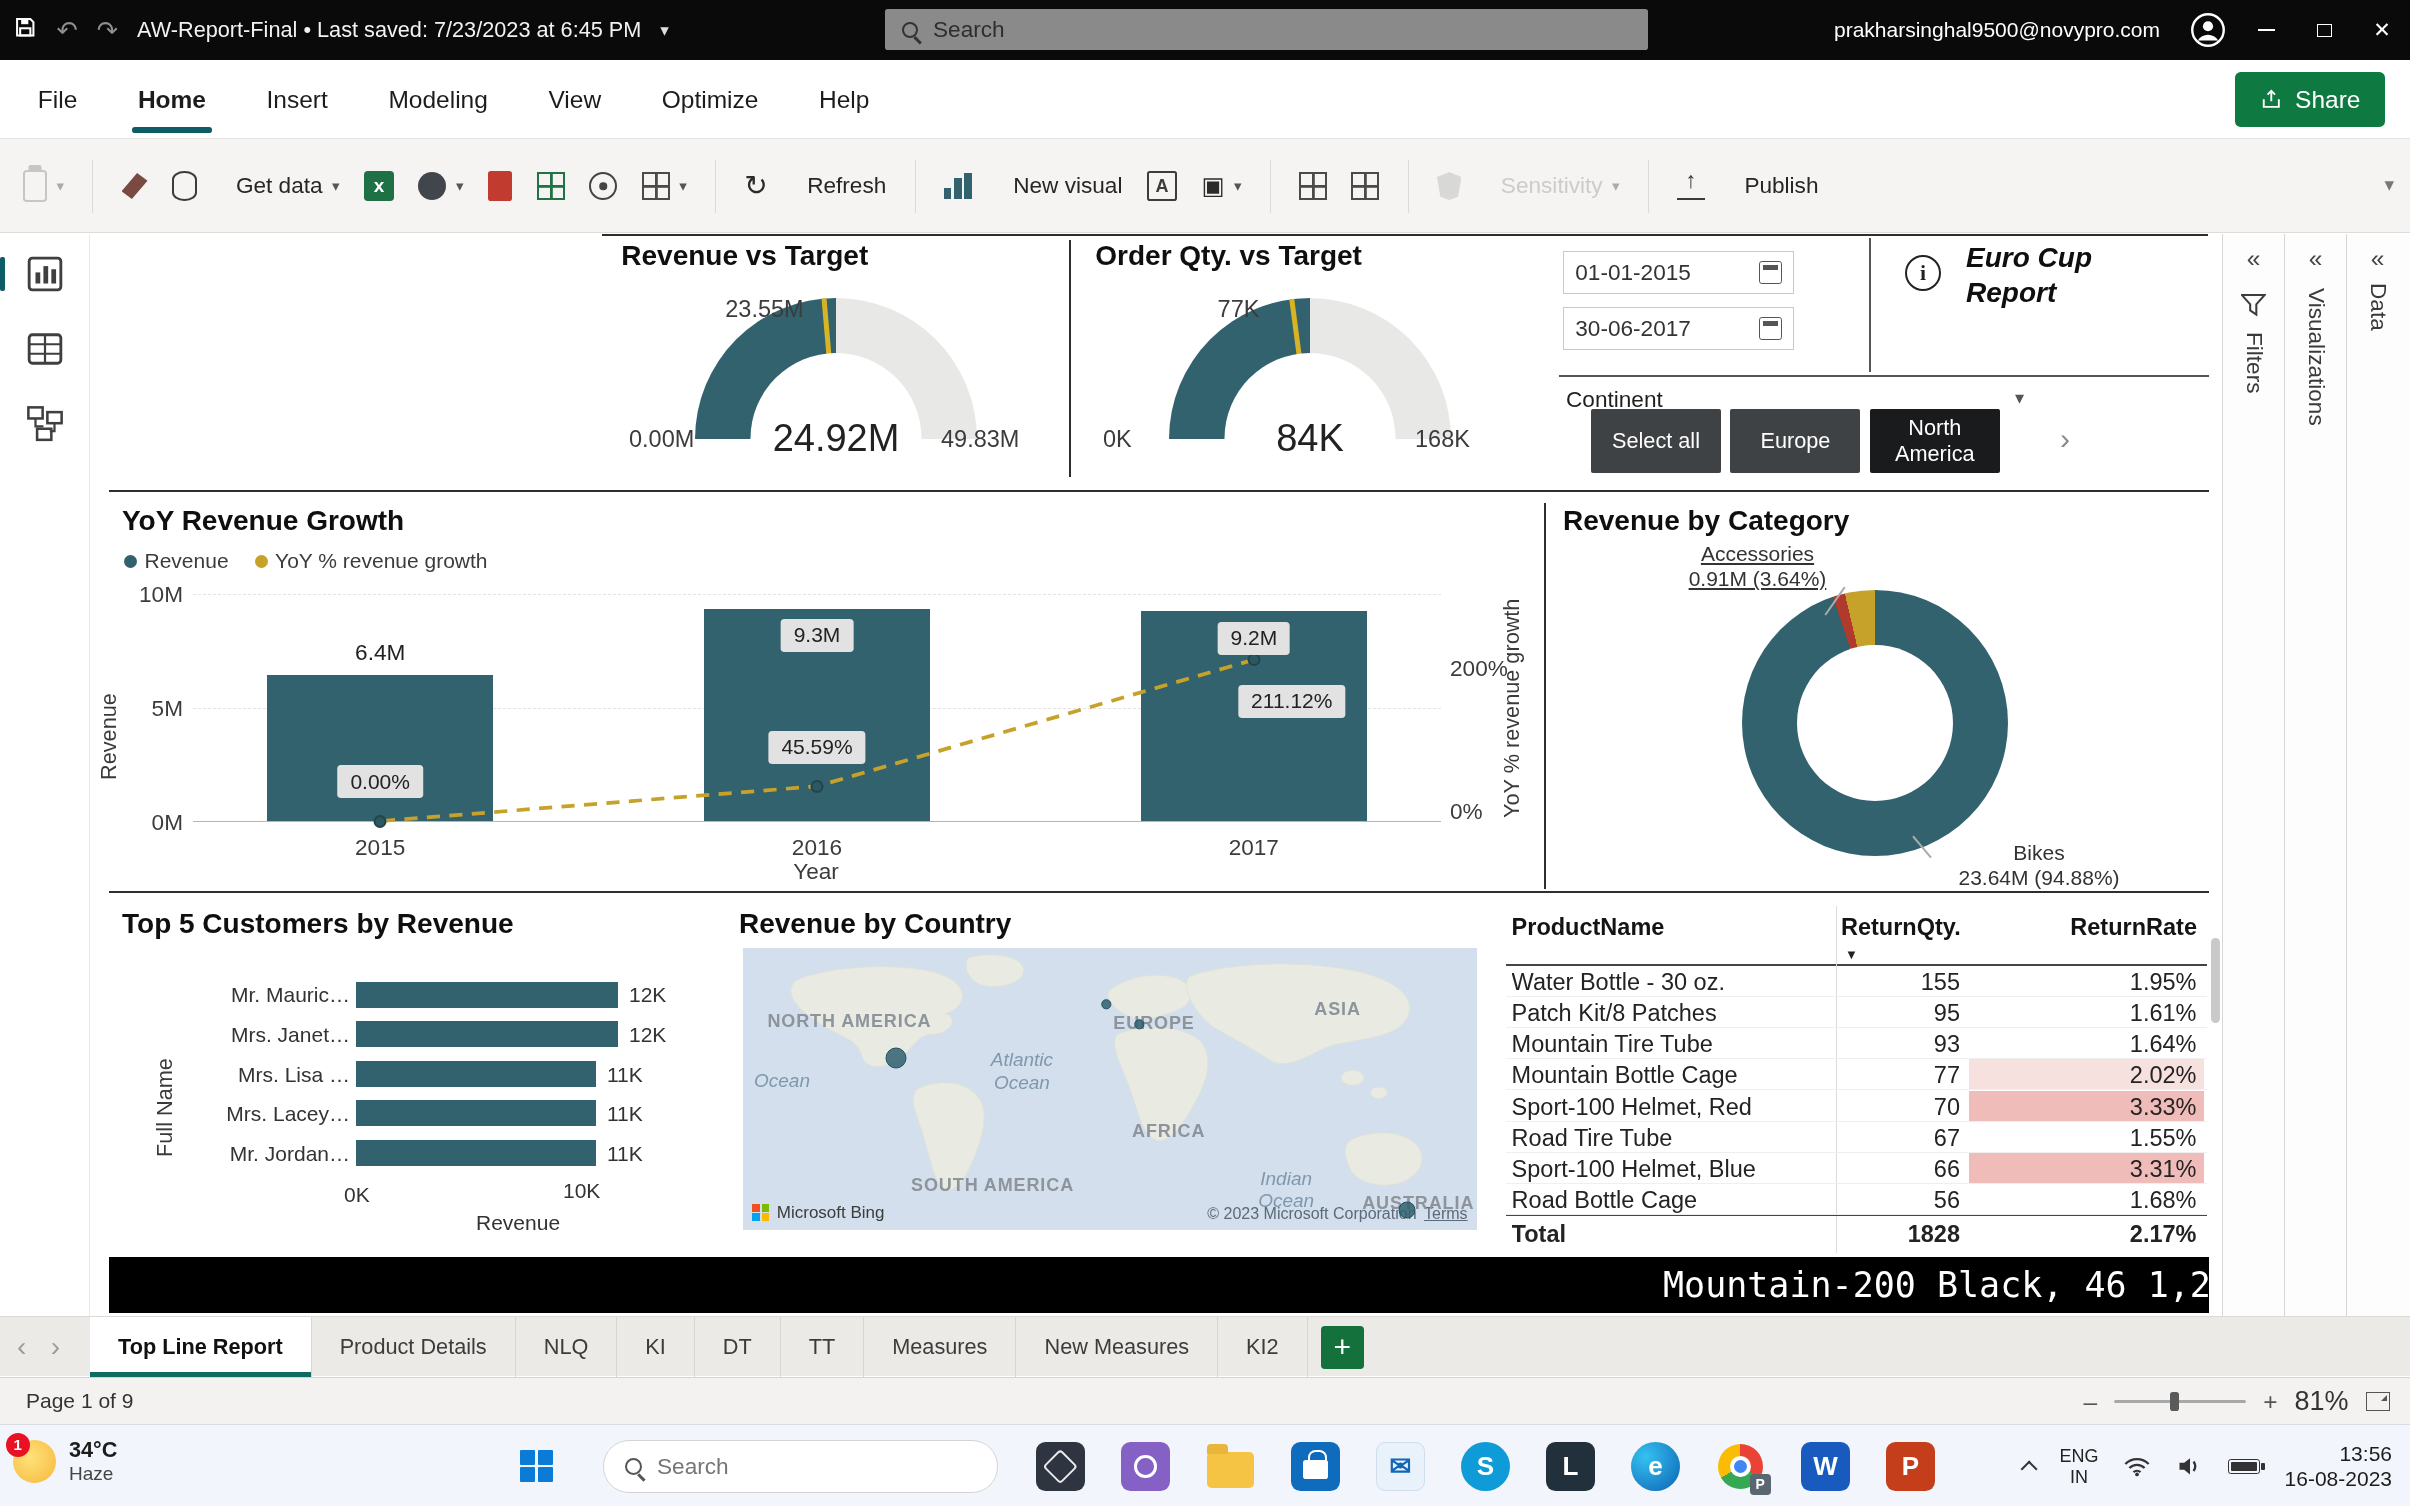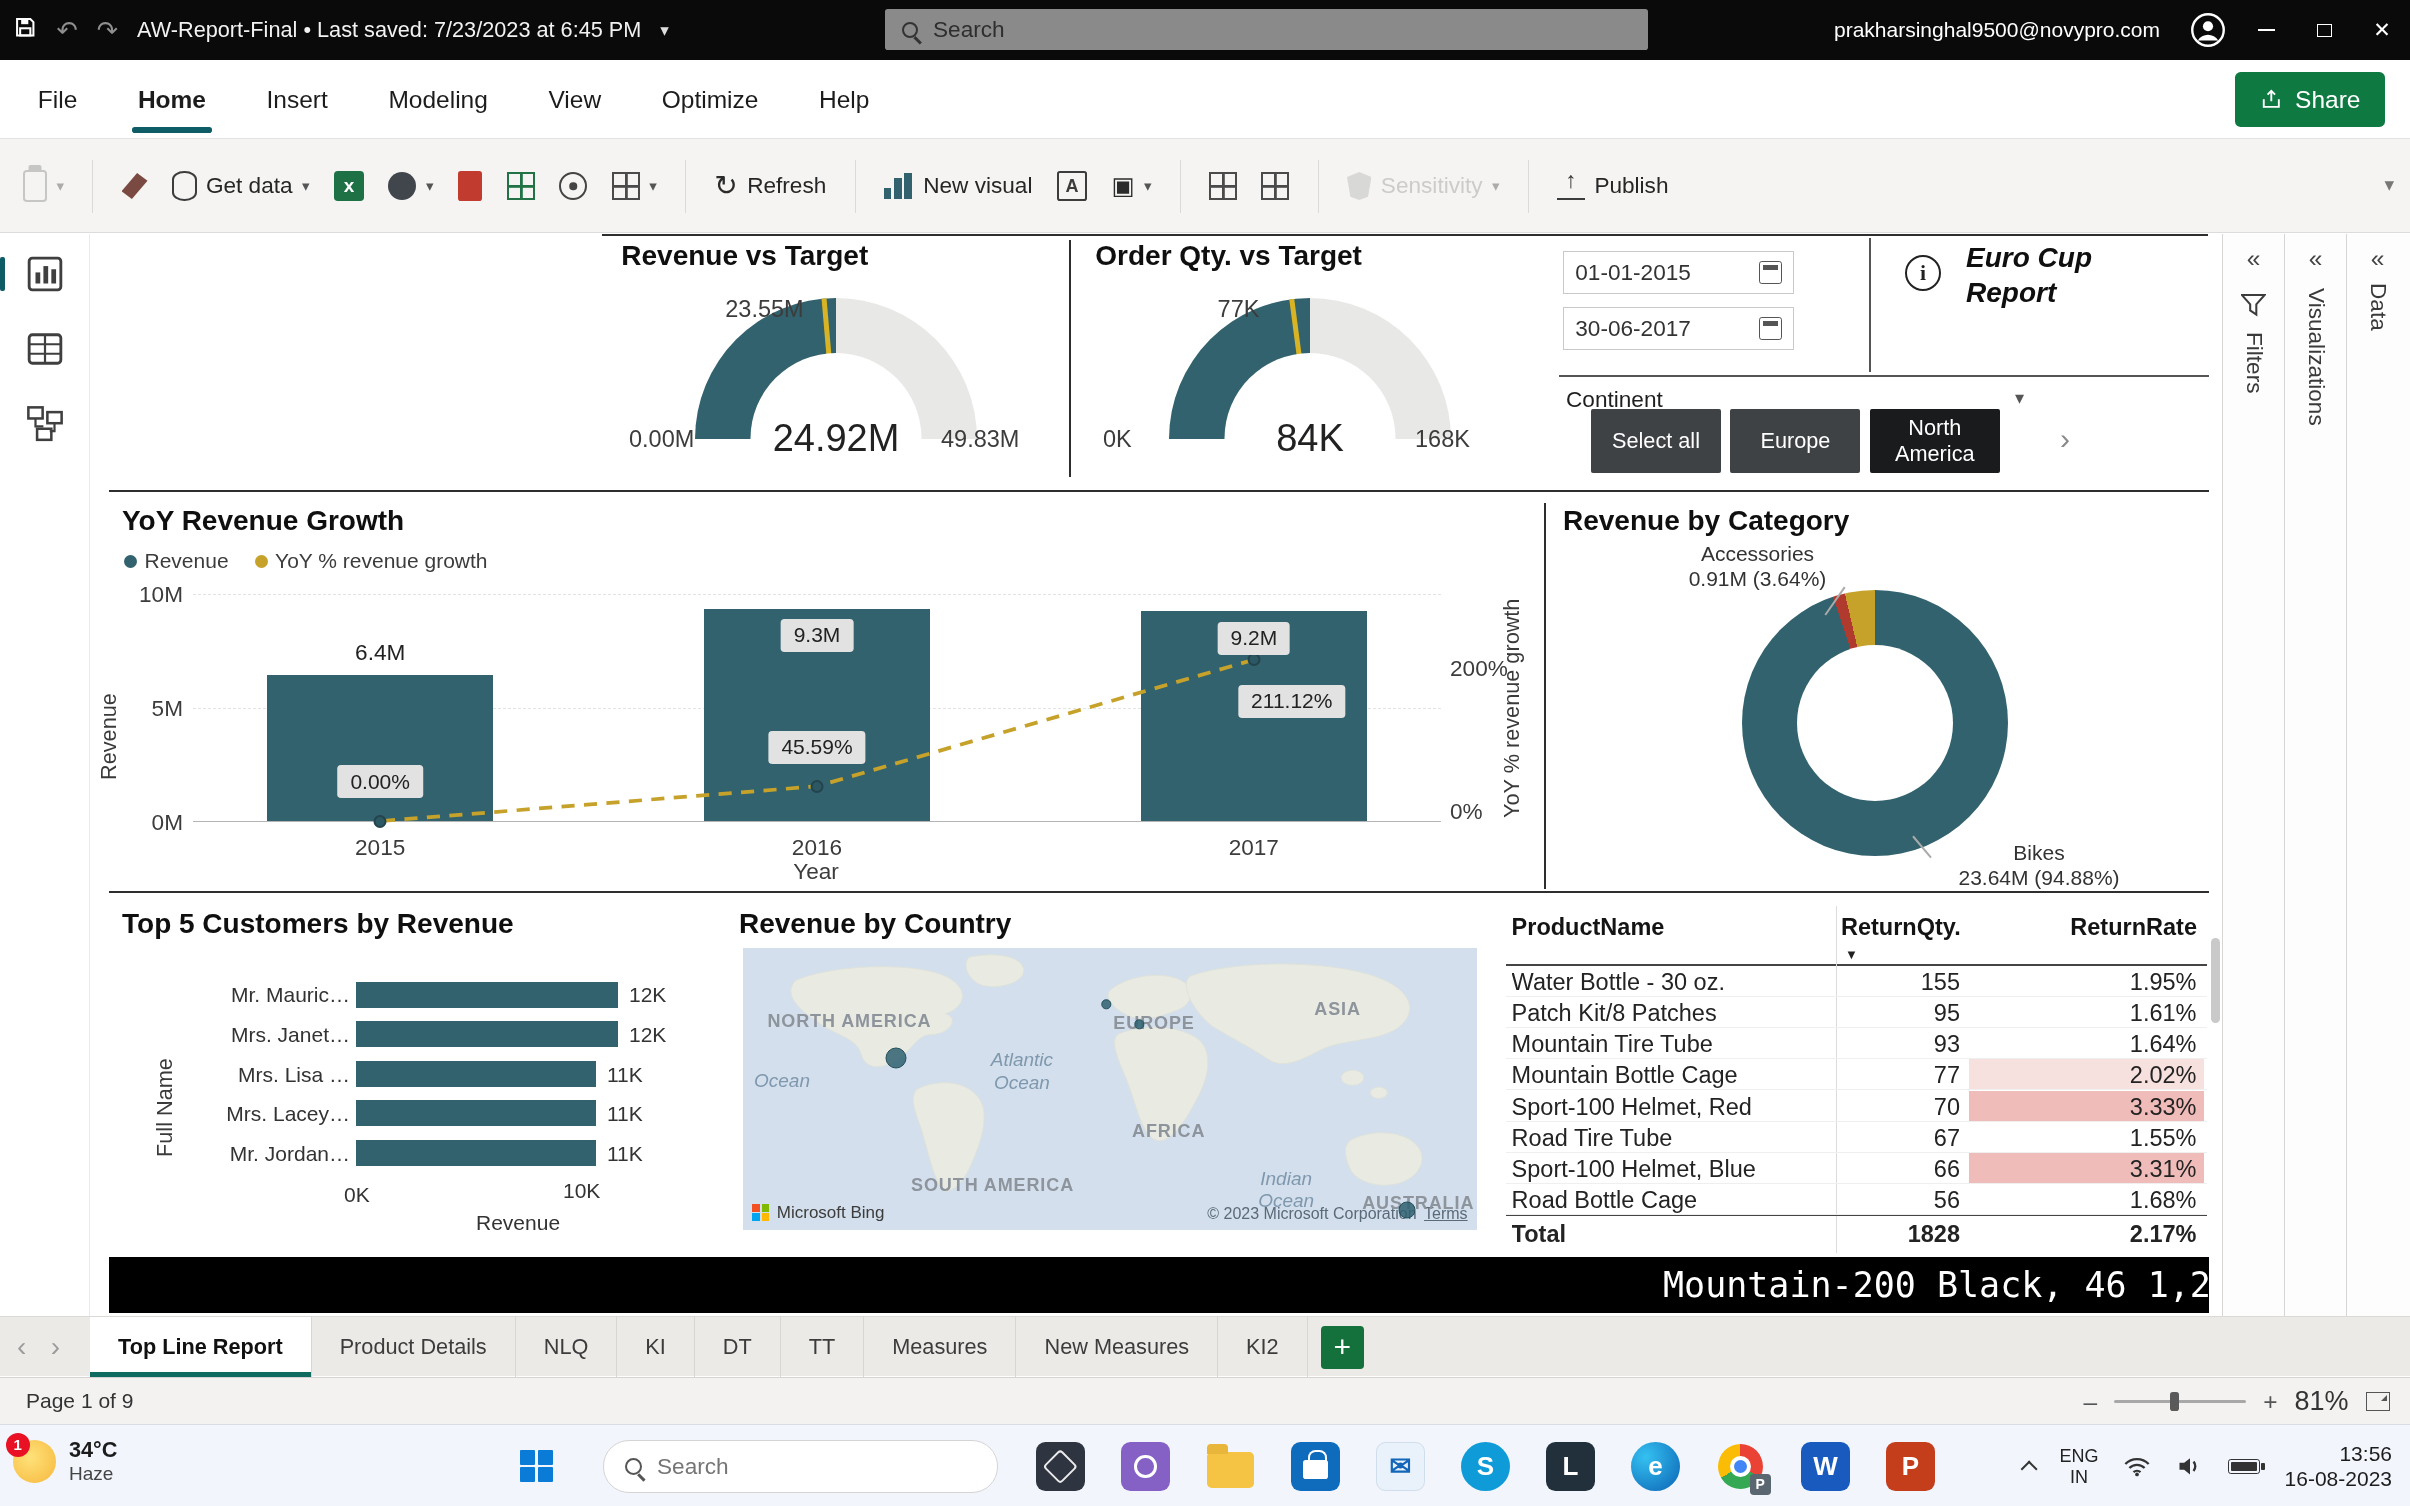--- a/index.html
+++ b/index.html
@@ -34,21 +34,21 @@
   .menu-items{position:absolute;left:34px;top:0;height:79px;display:flex;align-items:center;gap:53px;}
   .menu-item{font-size:24.5px;color:#1c1c1c;position:relative;cursor:pointer;padding:0 3.8px;}
   .menu-item.active{font-weight:bold;}
   .menu-item.active::after{content:"";position:absolute;left:-1.9px;right:-1.9px;bottom:-19px;height:5.6px;background:#0d5c66;border-radius:2.8px;}
   .share-btn{position:absolute;right:26px;top:12.2px;height:55px;background:var(--green);color:#fff;border-radius:5.6px;display:flex;align-items:center;gap:13px;padding:0 24.5px;font-size:24.5px;cursor:pointer;}
 
   
   .ribbon{position:absolute;left:0;top:139px;width:2411px;height:94px;background:#f5f4f2;border-bottom:0.9px solid #deDCda;}
   .ribbon-row{position:absolute;left:22.6px;top:0;height:94px;display:flex;align-items:center;gap:24.5px;}
   .rsep{width:0.9px;height:53px;background:#dcdad7;margin:0 3.8px;}
-  .rlabel{font-size:22.6px;color:#262626;white-space:nowrap;}
+  .rlabel{font-size:22.6px;color:#262626;white-space:nowrap;margin-left:30px;}
   .rcaret{font-size:15px;color:#555;}
   .grayed{opacity:.45;}
   .ritem{display:flex;align-items:center;gap:9.4px;cursor:pointer;}
   .i-clip{width:24.5px;height:32px;border:2.8px solid #8f8f8f;border-radius:3.8px;position:relative;}
   .i-clip::before{content:"";position:absolute;top:-7.5px;left:50%;transform:translateX(-50%);width:13px;height:7.5px;background:#8f8f8f;border-radius:1.9px;}
   .i-brush{width:26px;height:26px;background:#7a4a42;clip-path:polygon(0 70%,60% 0,100% 30%,40% 100%);}
   .i-db{width:24.5px;height:30px;border:2.8px solid #3c3c3c;border-radius:12.2px/8.5px;}
   .i-sq{width:30px;height:30px;border-radius:3.8px;color:#fff;font-weight:bold;font-size:19px;display:flex;align-items:center;justify-content:center;}
   .i-circle{width:28px;height:28px;border-radius:50%;}
   .i-doc{width:24.5px;height:30px;border-radius:2.8px;position:relative;}
@@ -491,21 +491,21 @@
       </div>
     <span class="tick" style="left:1360px;top:422px;">200%</span>
     <span class="tick" style="left:1360px;top:565px;">0%</span>
     <span class="vert" style="left:1409px;top:367px;height:217px;">YoY % revenue growth</span>
     <span class="tick" style="left:698px;top:625px;width:56px;text-align:center;">Year</span>
 
     <div class="rule-v" style="left:1454px;top:269px;height:386px;"></div>
 
     <span class="vtitle" style="left:1473px;top:271px;">Revenue by Category</span>
     <div class="donut" id="donutEl" style="background: conic-gradient(rgb(49, 98, 110) 0deg, rgb(49, 98, 110) 341.568deg, rgb(176, 58, 46) 341.568deg, rgb(176, 58, 46) 346.896deg, rgb(198, 162, 42) 346.896deg, rgb(198, 162, 42) 360deg);"></div>
-    <div class="callout" style="left:1559px;top:307px;width:217px;">
+    <div class="callout" style="left:1559px;top:307px;width:217px;text-decoration:underline;">
       <div>Accessories</div>
       <div>0.91M (3.64%)</div>
     </div>
     <div class="leader" style="left:1744px;top:350px;height:34px;transform:rotate(35deg);"></div>
     <div class="callout" style="left:1836px;top:606px;width:226px;">
       <div>Bikes</div>
       <div>23.64M (94.88%)</div>
     </div>
     <div class="leader" style="left:1831px;top:599px;height:28px;transform:rotate(-40deg);"></div>
 

